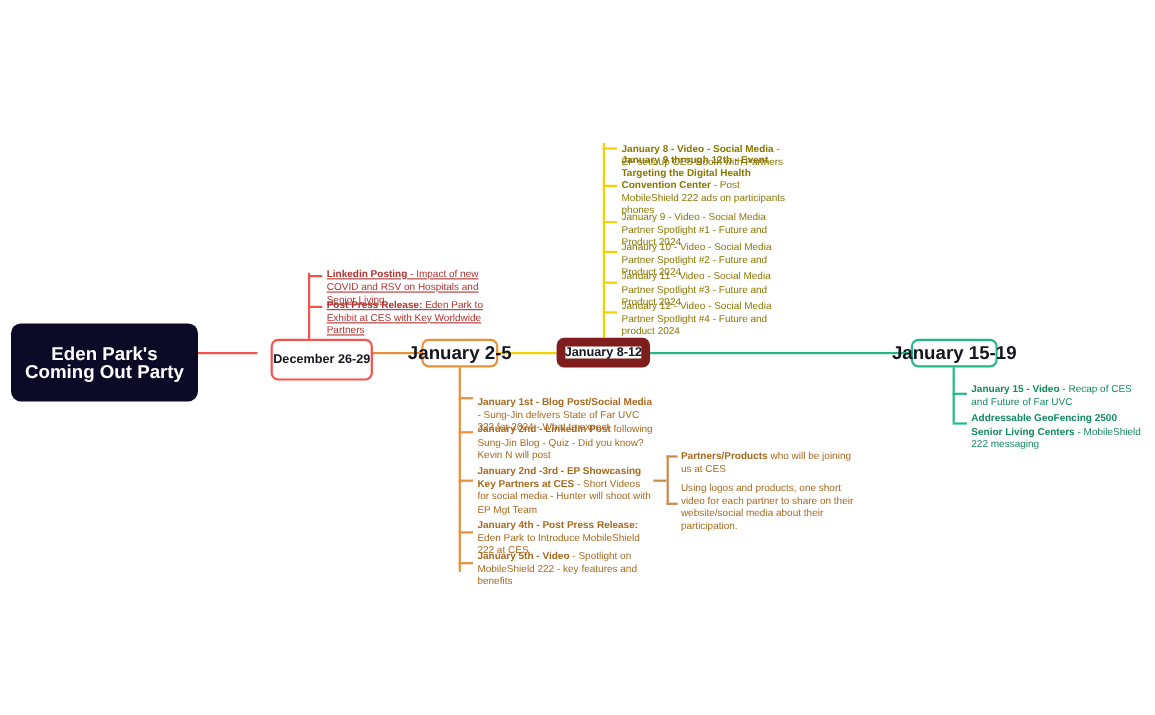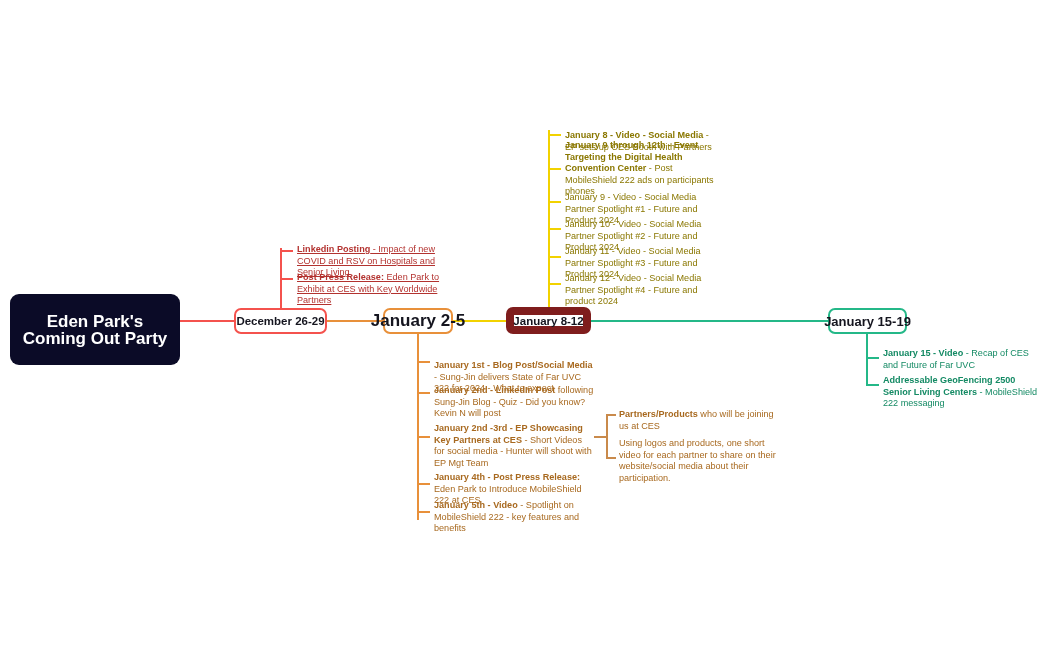--- a/index.html
+++ b/index.html
@@ -16,28 +16,28 @@
     display:flex;align-items:center;justify-content:center;
     text-align:center;border-radius:7px;background:#ffffff;
     font-weight:bold;white-space:nowrap;z-index:5;
   }
   #root-node{
     left:10px;top:294px;width:170px;height:71px;
     background:#0b0b27;color:#ffffff;border:none;border-radius:9px;
     font-size:17px;line-height:17px;white-space:normal;
     padding:0 8px;
   }
-  #node-dec{ left:234px;top:308px;width:93px;height:26px;
+  #node-dec{ left:246px;top:308px;width:93px;height:38px;
     border:2px solid #f4524d;color:#15151f;font-size:11.5px;}
   #node-jan2{ left:383px;top:308px;width:70px;height:26px;
     border:2px solid #e8903a;color:#15151f;font-size:17px;}
   #node-jan8{ left:506px;top:307px;width:85px;height:27px;
     border:8px solid #7f1d1d;color:#15151f;font-size:11.5px;}
   #node-jan15{ left:828px;top:308px;width:79px;height:26px;
-    border:2px solid #24b888;color:#15151f;font-size:13px;}
+    border:2px solid #24b888;color:#15151f;font-size:17px;}
 
   
   .hline{position:absolute;height:2px;z-index:1;}
   .vline{position:absolute;width:2px;z-index:1;}
 
   
   .leaf{
     position:absolute;font-size:9.1px;line-height:11.6px;
     font-weight:bold;z-index:4;
   }

